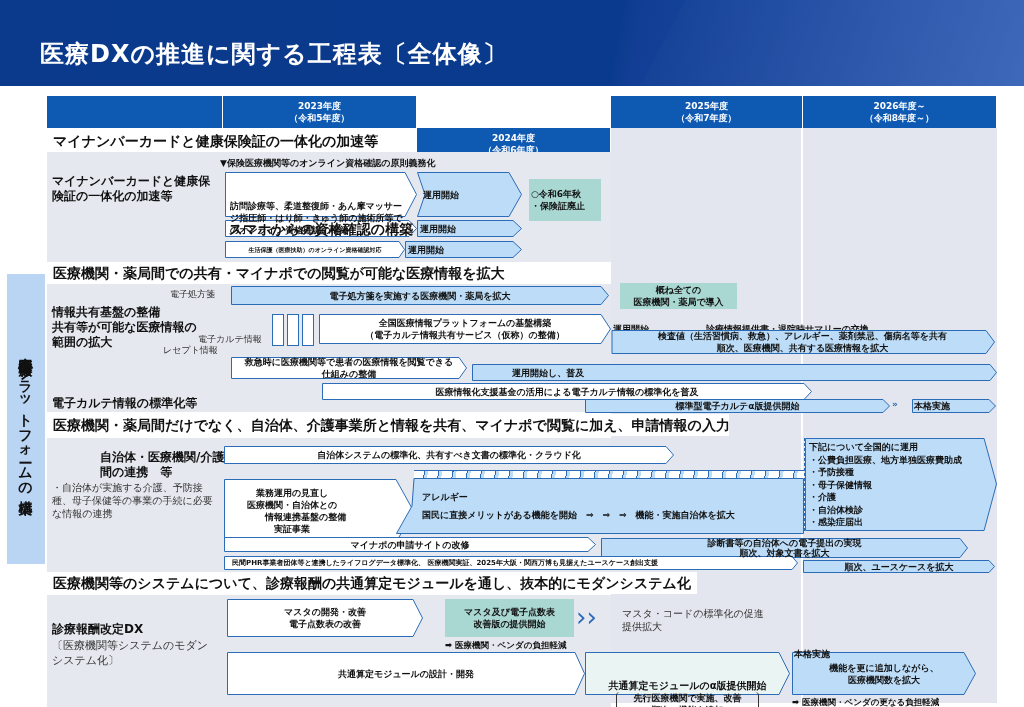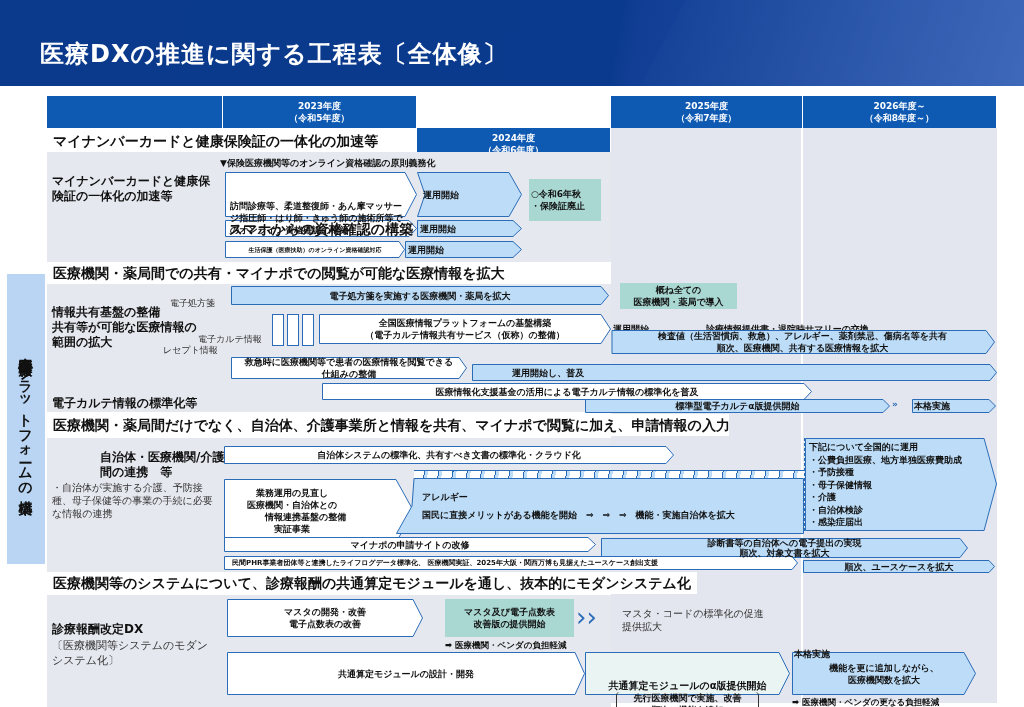--- a/index.html
+++ b/index.html
@@ -97,21 +97,21 @@
     <svg viewBox="0 0 117 17" preserveAspectRatio="none">
         <polygon points="0.5,0.5 108,0.5 116.5,8.5 108,16.5 0.5,16.5" fill="#bcdcf7" stroke="#2a6cb8"></polygon>
       </svg>
     <span>運用開始</span>
   </div>
 
   <div class="sec-bg" style="left:47px;top:284px;width:564px;height:128px;"></div>
   <div class="sec-title" style="left:47px;top:262px;">医療機関・薬局間での共有・マイナポでの閲覧が可能な医療情報を拡大</div>
   <div class="label" style="left:52px;top:305px;width:150px;white-space:pre-line;">情報共有基盤の整備
 共有等が可能な医療情報の範囲の拡大</div>
-  <div class="small-label" style="left:170px;top:297px;">電子処方箋</div>
+  <div class="small-label" style="left:170px;top:288px;">電子処方箋</div>
 
   <div class="arrow" style="left:231px;top:286px;width:378px;height:19px;">
     <svg viewBox="0 0 378 19" preserveAspectRatio="none">
         <polygon points="0.5,0.5 370,0.5 377.5,9.5 370,18.5 0.5,18.5" fill="#bcdcf7" stroke="#2a6cb8"></polygon>
       </svg>
     <span>電子処方箋を実施する医療機関・薬局を拡大</span>
   </div>
   <div class="teal" style="left:620px;top:283px;width:117px;height:26px;white-space:pre-line;">概ね全ての
 医療機関・薬局で導入</div>
 

